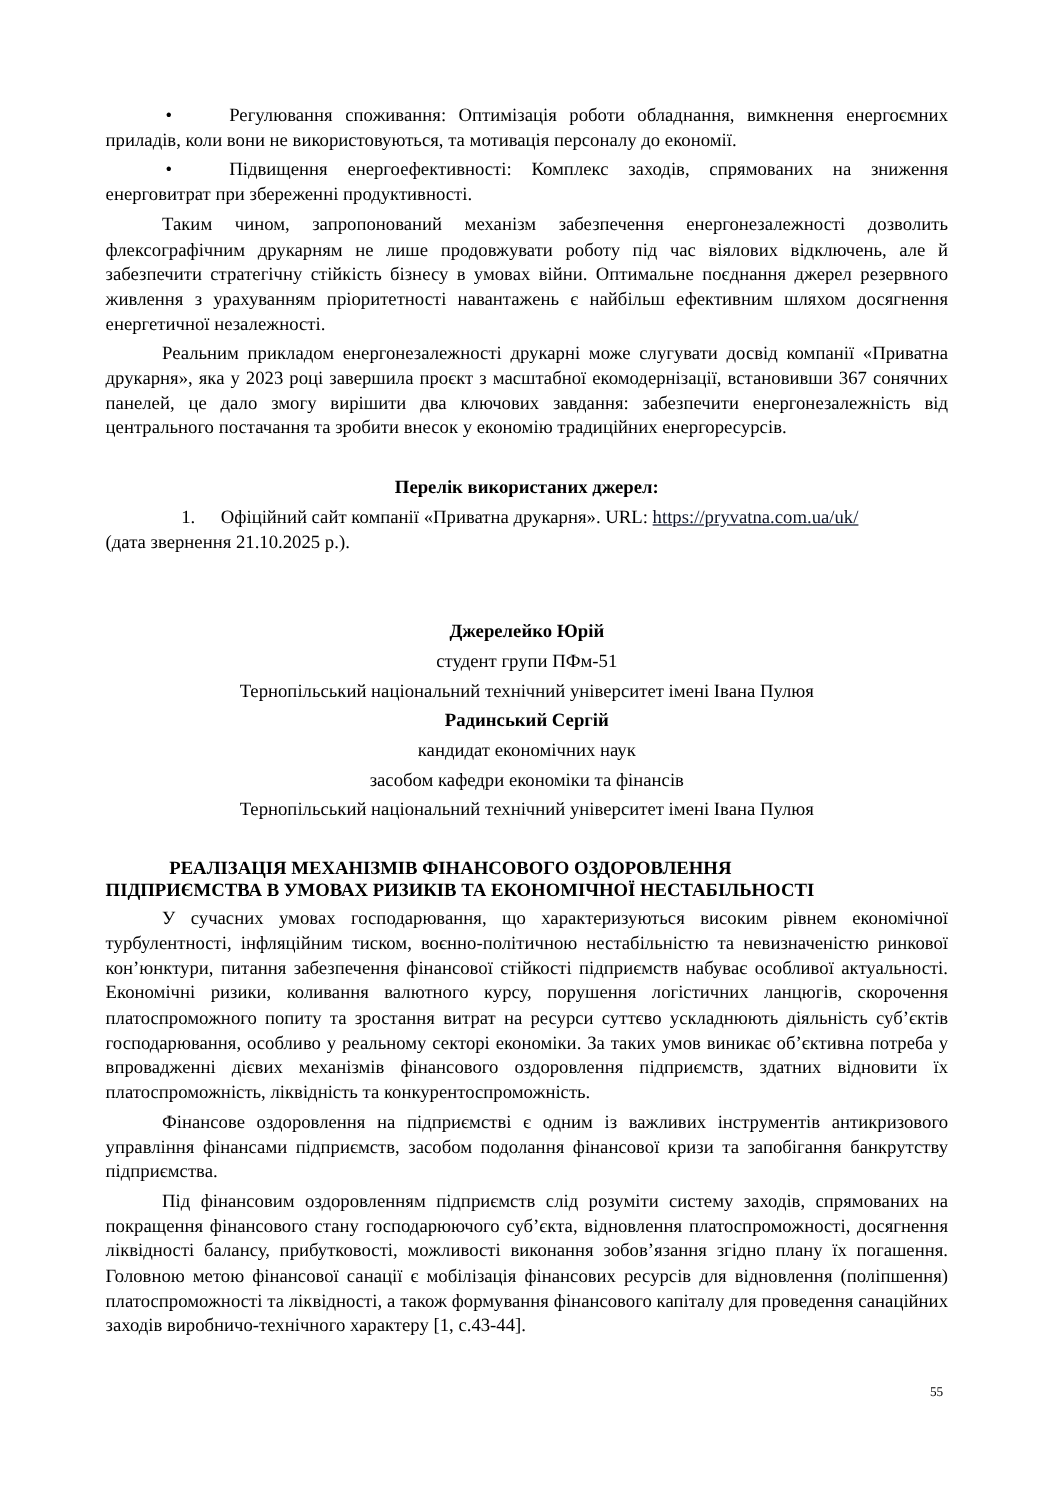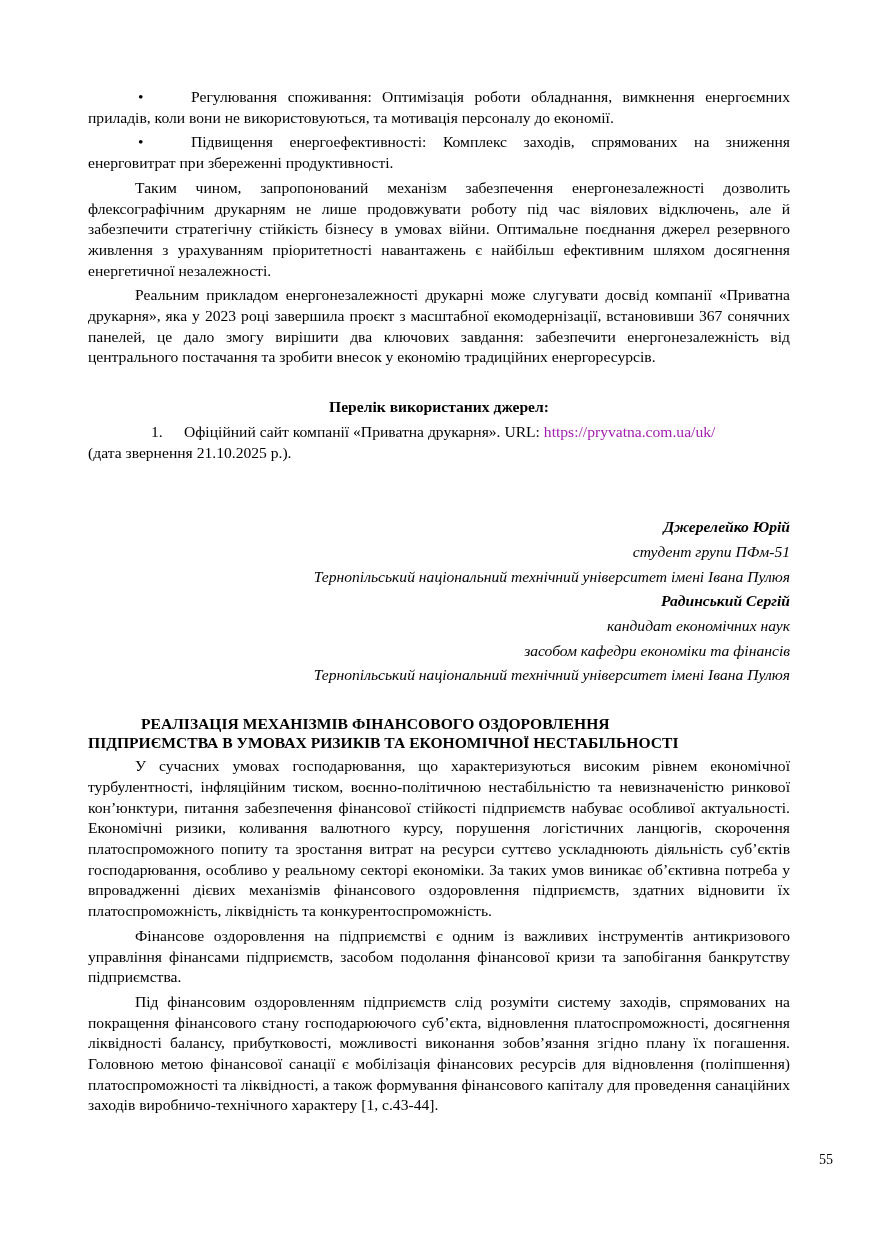--- a/index.html
+++ b/index.html
@@ -9,28 +9,28 @@
     color: #000; font-size: 15.6px; line-height: 20.7px;
   }
   .page { position: absolute; left: 84px; top: 83px; width: 710px; }
   p { margin: 4px; text-align: justify; }
   .indent { text-indent: 47px; }
   .bullet { position: relative; text-indent: 0; }
   .bullet .dot { display: inline-block; width: 20px; margin-left: 50px; }
   .bullet .bul-gap { display: inline-block; width: 33px; }
   .center { text-align: center; }
   .bold { font-weight: bold; }
-  .right { text-align: right; font-style: italic; }
-  a.link { color: #a21caf; }
+  .right { text-align: center; }
+  a.link { color: #0f172a; text-decoration: underline; }
   .ref .num { display: inline-block; width: 33px; margin-left: 63px; }
   .gap-sm { height: 21px; }
   .gap-md { height: 42px; }
   .title { font-weight: bold; text-align: left; line-height: 19px; }
   .title .l1 { display: block; padding-left: 53px; }
-  .pagenum { position: absolute; left: 775px; top: 1150px; font-size: 14px; margin-left: 44px; }
+  .pagenum { position: absolute; left: 775px; top: 1150px; font-size: 11px; }
 </style>
 </head>
 <body>
 
 <div class="page">
 
   <p class="bullet"><span class="dot">•</span><span class="bul-gap"></span><span>Регулювання споживання: Оптимізація роботи обладнання, вимкнення енергоємних приладів, коли вони не використовуються, та мотивація персоналу до економії.</span></p>
   <p class="bullet"><span class="dot">•</span><span class="bul-gap"></span><span>Підвищення енергоефективності: Комплекс заходів, спрямованих на зниження енерговитрат при збереженні продуктивності.</span></p>
 
   <p class="indent">Таким чином, запропонований механізм забезпечення енергонезалежності дозволить флексографічним друкарням не лише продовжувати роботу під час віялових відключень, але й забезпечити стратегічну стійкість бізнесу в умовах війни. Оптимальне поєднання джерел резервного живлення з урахуванням пріоритетності навантажень є найбільш ефективним шляхом досягнення енергетичної незалежності.</p>

